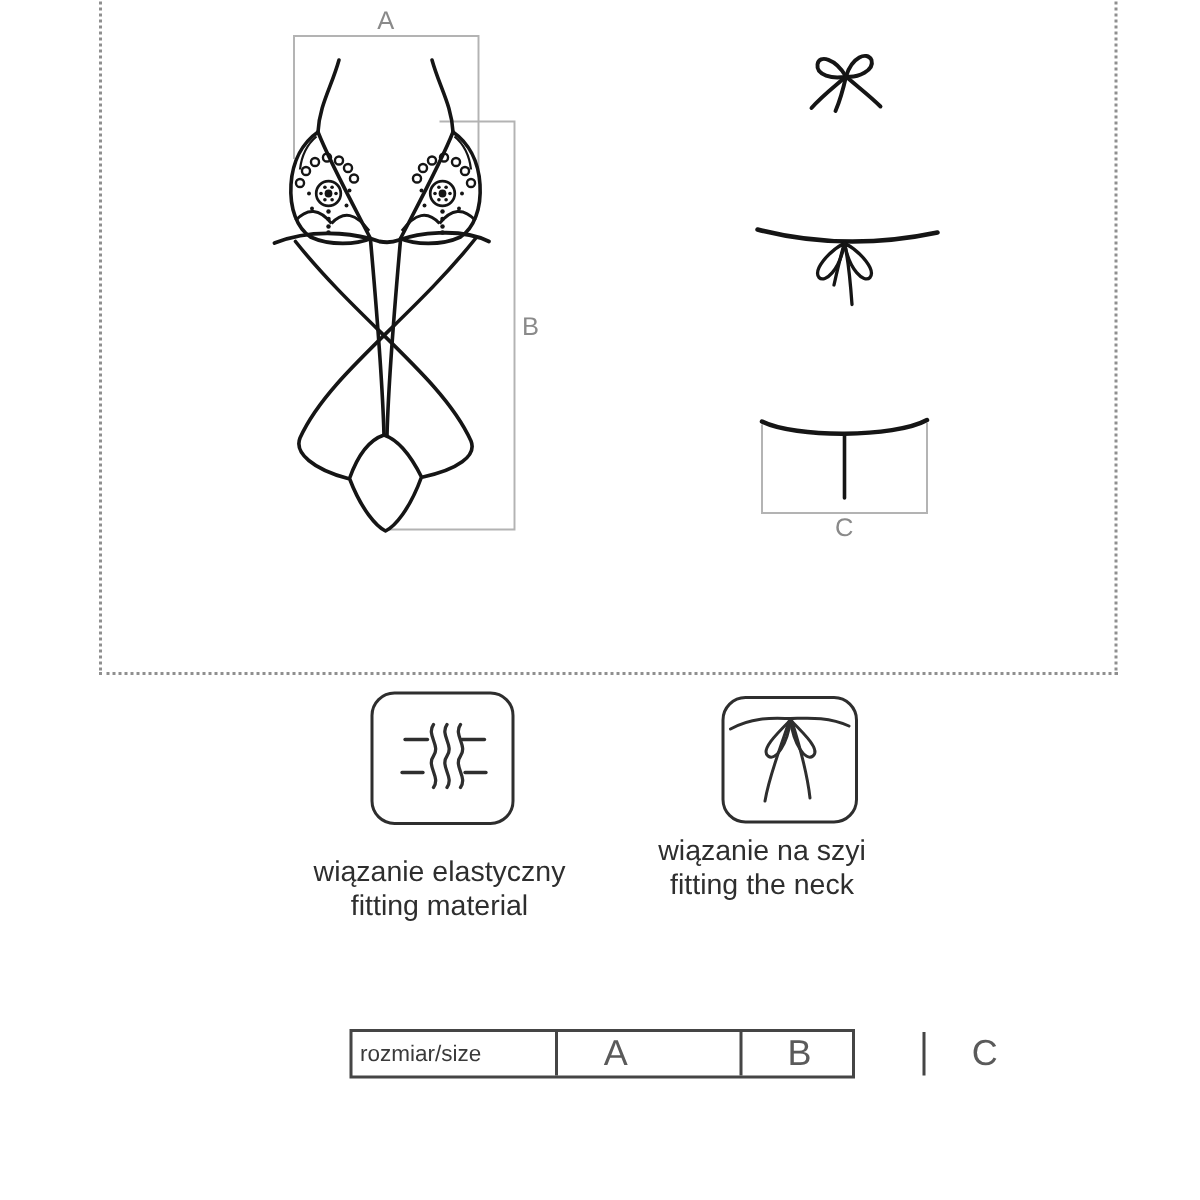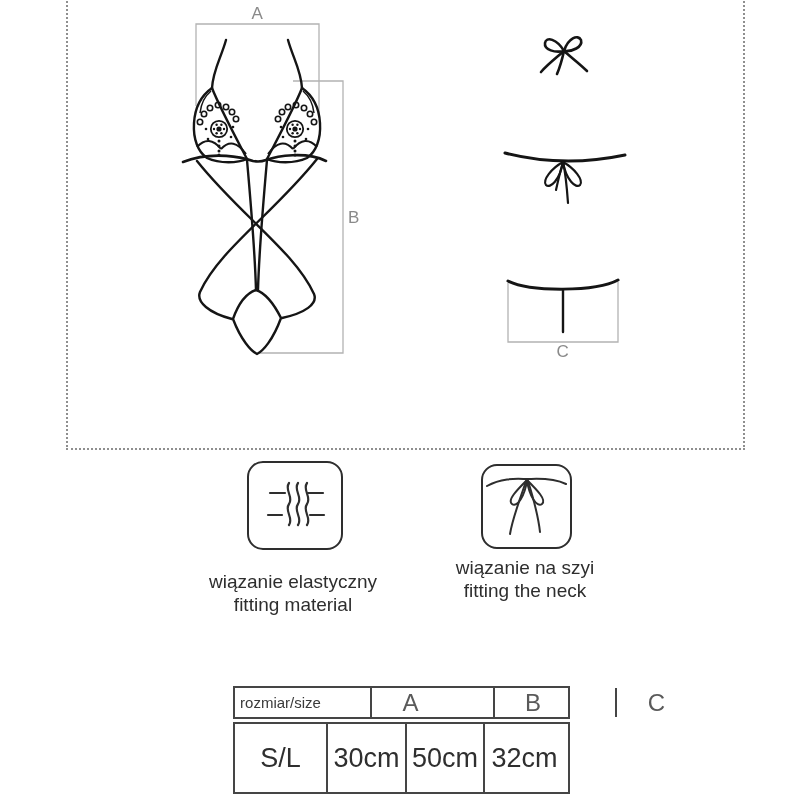--- a/index.html
+++ b/index.html
@@ -24,21 +24,21 @@
   .icon-box{
     position:absolute;border:2.5px solid #2e2e2e;border-radius:16px;background:#fff;
   }
   .icon-elastic{left:247px;top:461px;width:92px;height:85px;}
   .icon-lacing{left:481px;top:464px;width:87px;height:81px;}
   .icon-box svg{position:absolute;left:0;top:0;}
   .caption{
     position:absolute;text-align:center;color:#2e2e2e;font-size:19px;line-height:23px;
   }
   .caption-left{left:173px;top:570px;width:240px;}
-  .caption-right{left:405px;top:556px;width:240px;}
+  .caption-right{left:388px;top:556px;width:240px;}
   
   .size-table{position:absolute;left:233px;background:#fff;border:2px solid #454545;
     display:grid;grid-template-columns:91px 79px 78px 81px;}
   .size-table-header{top:686px;width:333px;height:29px;gap:44px;}
   .size-table-body{top:722px;width:333px;height:68px;}
   .cell{
     display:flex;align-items:center;justify-content:center;
     border-left:2px solid #454545;color:#3a3a3a;overflow:hidden;
   }
   .cell:first-child{border-left:none;}
@@ -181,20 +181,14 @@
     <div>wiązanie na szyi</div>
     <div>fitting the neck</div>
   </div>
 
   <div class="size-table size-table-header">
     <div class="cell cell-size-label">rozmiar/size</div>
     <div class="cell cell-col">A</div>
     <div class="cell cell-col">B</div>
     <div class="cell cell-col">C</div>
   </div>
-  <div class="size-table size-table-body">
-    <div class="cell cell-rowsize">S/L</div>
-    <div class="cell cell-value">30cm</div>
-    <div class="cell cell-value">50cm</div>
-    <div class="cell cell-value">32cm</div>
-  </div>
 
 </div>
 
 </body></html>

